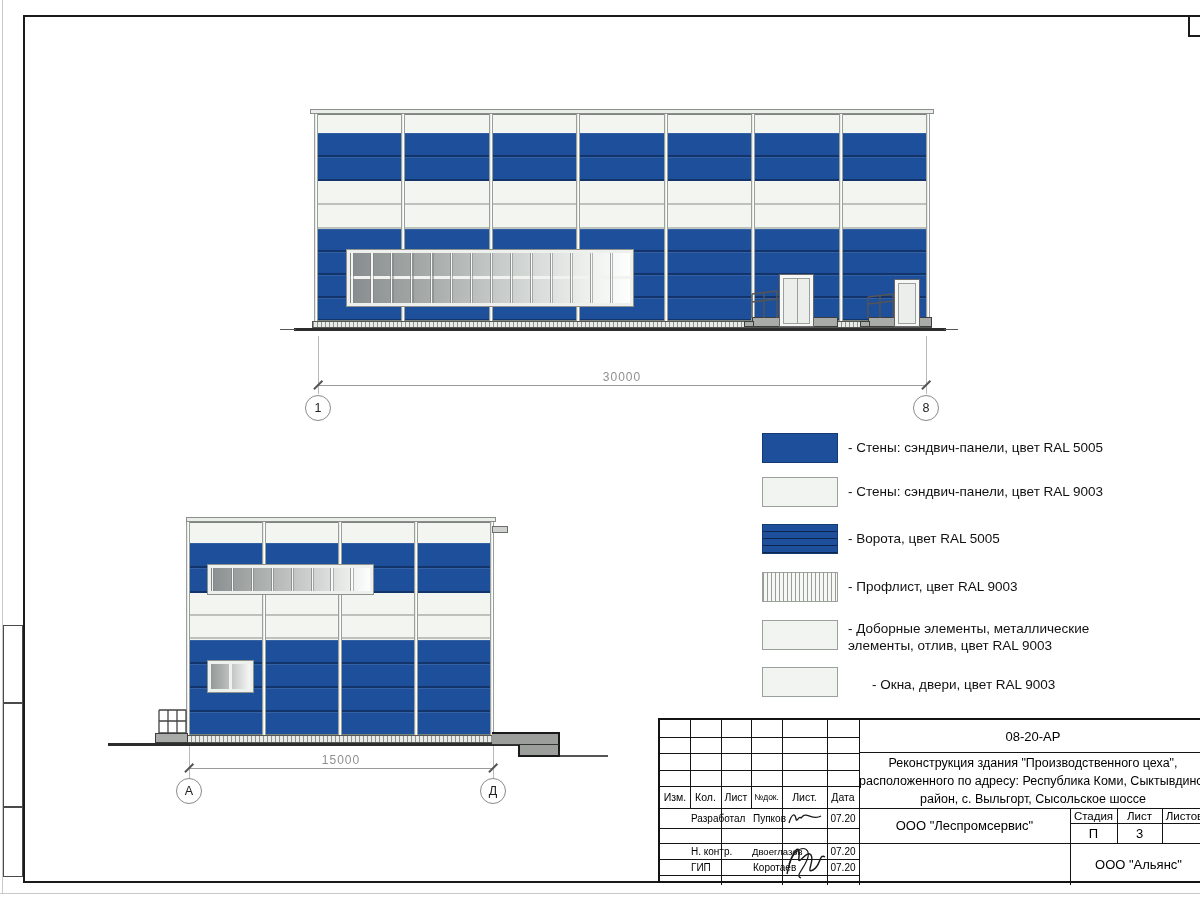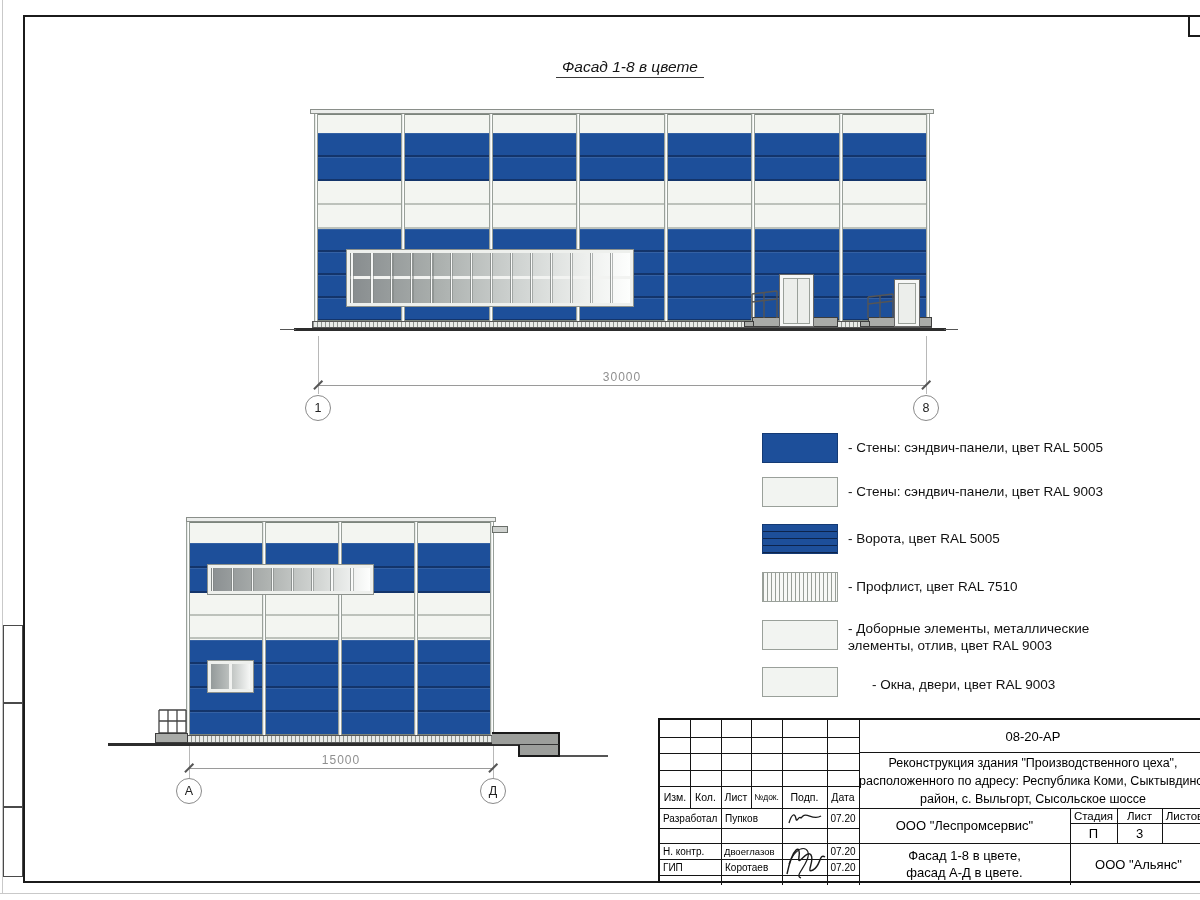--- a/index.html
+++ b/index.html
@@ -63,39 +63,36 @@
   .sw-gate{background-color:#1d4f9a;border:1px solid #143a74;
     background-image:repeating-linear-gradient(180deg, rgba(0,0,0,0) 0 6px, rgba(8,22,50,.75) 6px 7px);}
   .sw-hatch{background-color:#f7f8f6;border:1px solid #9aa09a;
     background-image:repeating-linear-gradient(90deg,#979d97 0 1px, rgba(0,0,0,0) 1px 4px);}
   .leglabel{font-size:13.5px;color:#111;line-height:17px;}
 
   
   .tb{border:2px solid #141414;box-sizing:border-box;background:#fff;}
   .tl{background:#141414;}
   .tbt{position:absolute;color:#000;display:flex;align-items:center;justify-content:center;text-align:center;}
-  .tbl{position:absolute;color:#000;display:flex;align-items:center;}
+  .tbl{position:absolute;color:#000;display:flex;align-items:center;margin-left:28px;}
   svg{display:block;}
 </style>
 </head>
 <body>
 
 <div class="stage">
 
   <div class="abs edge" style="left:2px;top:0;width:1px;height:893px;"></div>
   <div class="abs edge" style="left:0;top:893px;width:1200px;height:1px;"></div>
   <div class="abs frame" style="left:23px;top:15px;width:1182px;height:868px;"></div>
   <div class="abs frame" style="left:1188px;top:15px;width:20px;height:22px;"></div>
   <div class="abs fcell" style="left:3px;top:625px;width:20px;height:78px;"></div>
   <div class="abs fcell" style="left:3px;top:703px;width:20px;height:104px;"></div>
   <div class="abs fcell" style="left:3px;top:807px;width:20px;height:70px;"></div>
 
-  <div class="abs dtitle" style="left:480px;top:58px;width:300px;">
-    <span>Фасад 1-8 в цвете</span>
-  </div>
 
   <div class="abs coping" style="left:310px;top:109px;width:624px;height:5px;"></div>
   <div class="abs bandW sW24" style="left:316px;top:114px;width:612px;height:19px;"></div>
   <div class="abs bandB sB24" style="left:316px;top:133px;width:612px;height:48px;"></div>
   <div class="abs bandW sW24" style="left:316px;top:181px;width:612px;height:48px;"></div>
   <div class="abs bandB sB23" style="left:316px;top:229px;width:612px;height:92px;"></div>
   <div class="abs outline" style="left:316px;top:114px;width:612px;height:207px;"></div>
 
   <div class="abs mullion" style="left:314px;top:114px;height:207px;"></div>
   <div class="abs mullion" style="left:401px;top:114px;height:207px;"></div>
@@ -202,21 +199,21 @@
     <div class="abs sw sw-blue" style="left:762px;top:433px;"></div>
     <div class="abs leglabel" style="left:848px;top:439px;width:330px;">- Стены: сэндвич-панели, цвет RAL 5005</div>
 
     <div class="abs sw sw-white" style="left:762px;top:477px;"></div>
     <div class="abs leglabel" style="left:848px;top:483px;width:330px;">- Стены: сэндвич-панели, цвет RAL 9003</div>
 
     <div class="abs sw sw-gate" style="left:762px;top:524px;"></div>
     <div class="abs leglabel" style="left:848px;top:530px;width:330px;">- Ворота, цвет RAL 5005</div>
 
     <div class="abs sw sw-hatch" style="left:762px;top:572px;"></div>
-    <div class="abs leglabel" style="left:848px;top:578px;width:330px;">- Профлист, цвет RAL 7510</div>
+    <div class="abs leglabel" style="left:848px;top:578px;width:330px;">- Профлист, цвет RAL 9003</div>
 
     <div class="abs sw sw-white" style="left:762px;top:620px;"></div>
     <div class="abs leglabel" style="left:848px;top:620px;width:300px;">- Доборные элементы, металлические элементы, отлив, цвет RAL 9003</div>
 
     <div class="abs sw sw-white" style="left:762px;top:667px;"></div>
     <div class="abs leglabel" style="left:852px;top:676px;width:330px;margin-left:20px;">- Окна, двери, цвет RAL 9003</div>
   </div>
 
   <div class="abs tb" style="left:658px;top:718px;width:547px;height:165px;">
 
@@ -239,21 +236,21 @@
     <div class="abs tl" style="left:410px;top:103px;width:137px;height:1px;"></div>
     <div class="abs tl" style="left:0;top:108px;width:199px;height:1px;"></div>
     <div class="abs tl" style="left:0;top:123px;width:547px;height:1px;"></div>
     <div class="abs tl" style="left:0;top:139px;width:199px;height:1px;"></div>
     <div class="abs tl" style="left:0;top:155px;width:199px;height:1px;"></div>
 
     <div class="tbt" style="left:0;top:66px;width:30px;height:22px;font-size:10.5px;">Изм.</div>
     <div class="tbt" style="left:30px;top:66px;width:31px;height:22px;font-size:10.5px;">Кол.</div>
     <div class="tbt" style="left:61px;top:66px;width:30px;height:22px;font-size:10.5px;">Лист</div>
     <div class="tbt" style="left:91px;top:66px;width:31px;height:22px;font-size:8.5px;">№док.</div>
-    <div class="tbt" style="left:122px;top:66px;width:45px;height:22px;font-size:10.5px;">Подп.</div>
+    <div class="tbt" style="left:122px;top:66px;width:45px;height:22px;font-size:10.5px;">Лист.</div>
     <div class="tbt" style="left:167px;top:66px;width:32px;height:22px;font-size:10.5px;">Дата</div>
 
     <div class="tbl" style="left:3px;top:88px;width:58px;height:20px;font-size:10px;">Разработал</div>
     <div class="tbl" style="left:65px;top:88px;width:56px;height:20px;font-size:10px;">Пупков</div>
     <div class="tbt" style="left:167px;top:88px;width:32px;height:20px;font-size:10px;">07.20</div>
 
     <div class="tbl" style="left:3px;top:123px;width:58px;height:16px;font-size:10px;">Н. контр.</div>
     <div class="tbl" style="left:64px;top:123px;width:58px;height:16px;font-size:9.5px;">Двоеглазов</div>
     <div class="tbt" style="left:167px;top:123px;width:32px;height:16px;font-size:10px;">07.20</div>
 
@@ -269,24 +266,20 @@
       <path d="M7 24 C15 2 31 6 25 20 C21 30 13 36 19 38" stroke="#1a1a1a" stroke-width="1.2" fill="none"></path>
     </svg>
 
     <div class="tbt" style="left:199px;top:0;width:348px;height:32px;font-size:13px;">08-20-АР</div>
     <div class="abs" style="left:199px;top:34px;width:348px;height:54px;text-align:center;font-size:12.5px;line-height:18px;color:#000;white-space:nowrap;">
       <div>Реконструкция здания "Производственного цеха",</div>
       <div>расположенного по адресу: Республика Коми, Сыктывдинский</div>
       <div>район, с. Выльгорт, Сысольское шоссе</div>
     </div>
     <div class="tbt" style="left:199px;top:88px;width:211px;height:35px;font-size:13px;">ООО "Леспромсервис"</div>
-    <div class="abs" style="left:199px;top:127px;width:211px;text-align:center;font-size:13px;line-height:17px;color:#000;">
-      <div>Фасад 1-8 в цвете,</div>
-      <div>фасад А-Д в цвете.</div>
-    </div>
     <div class="tbt" style="left:410px;top:88px;width:47px;height:15px;font-size:11.5px;">Стадия</div>
     <div class="tbt" style="left:457px;top:88px;width:45px;height:15px;font-size:11.5px;">Лист</div>
     <div class="tbt" style="left:502px;top:88px;width:45px;height:15px;font-size:11.5px;">Листов</div>
     <div class="tbt" style="left:410px;top:103px;width:47px;height:20px;font-size:13px;">П</div>
     <div class="tbt" style="left:457px;top:103px;width:45px;height:20px;font-size:13px;">3</div>
     <div class="tbt" style="left:410px;top:123px;width:137px;height:42px;font-size:13px;">ООО "Альянс"</div>
   </div>
 
 </div>
 

